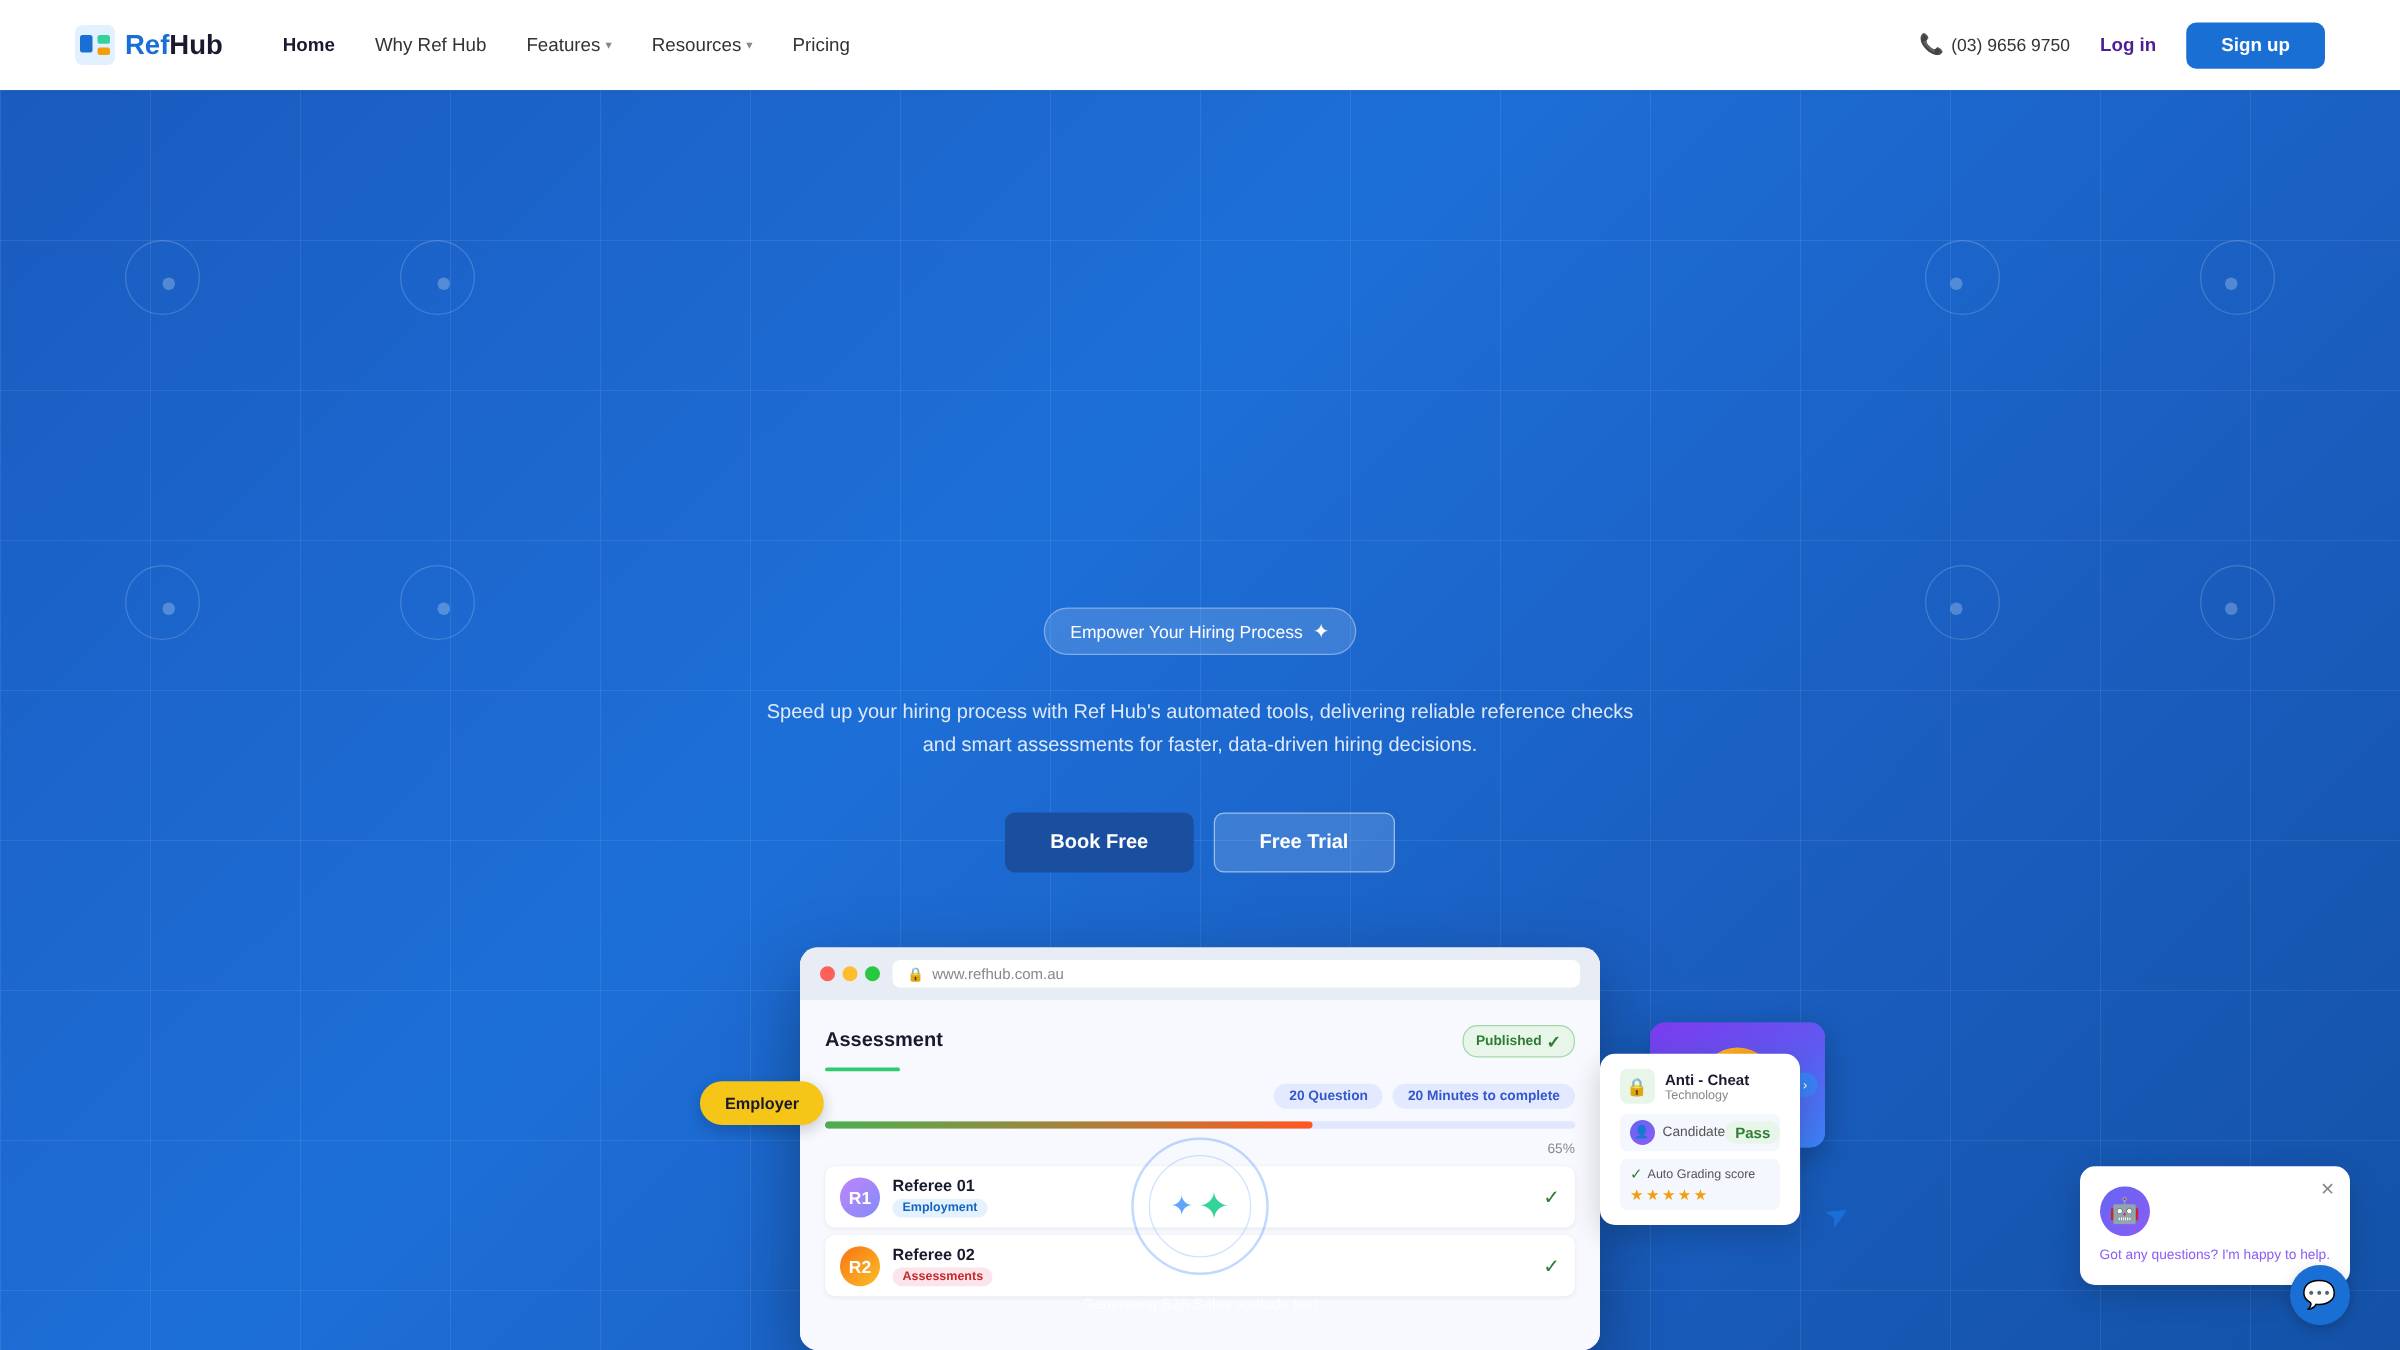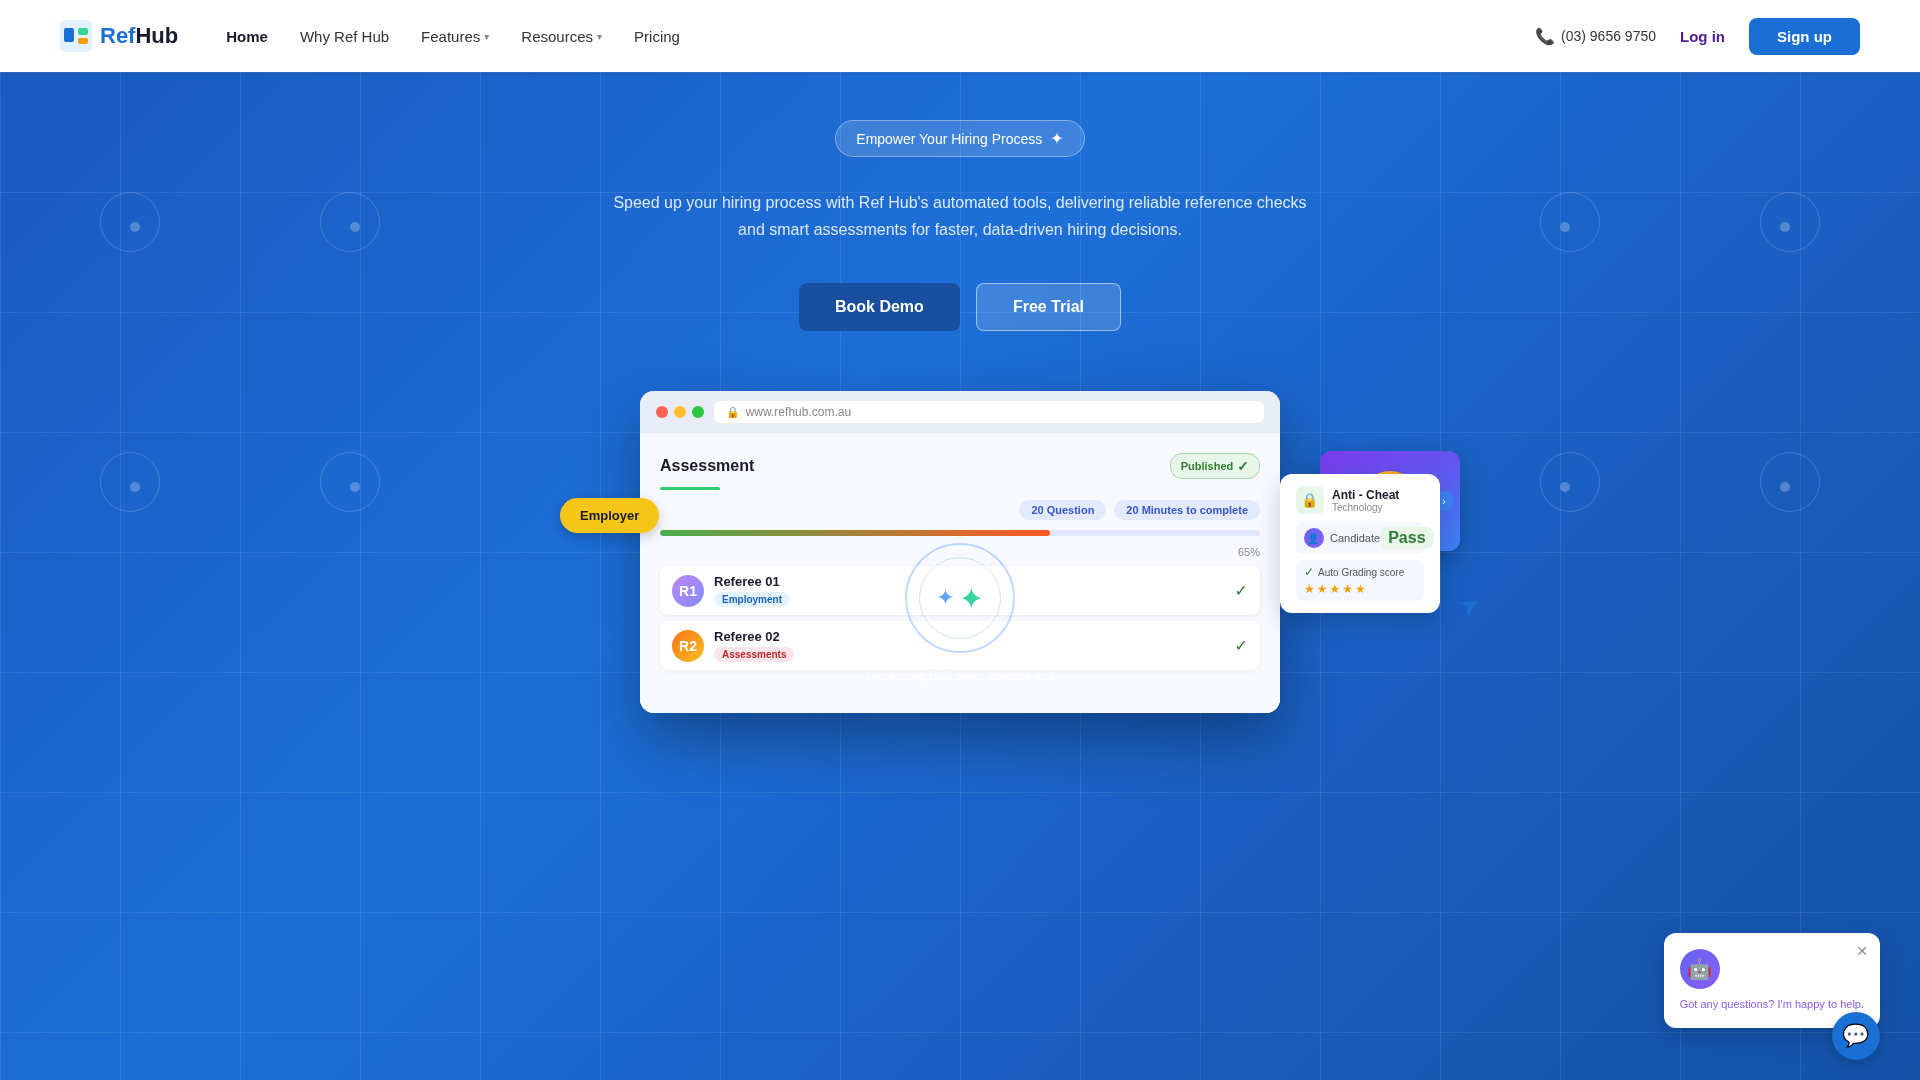--- a/index.html
+++ b/index.html
@@ -83,20 +83,21 @@
     
     .hero {
       background: linear-gradient(135deg, #1a5bbf 0%, #1d6fd8 40%, #1a5ec0 70%, #1452a8 100%);
       min-height: 1008px;
       position: relative;
       overflow: hidden;
       display: flex;
       flex-direction: column;
       align-items: center;
       padding-top: 48px;
+      justify-content: flex-end;
     }
 
     
     .hero::before {
       content: '';
       position: absolute;
       inset: 0;
       background-image:
         linear-gradient(rgba(255,255,255,0.08) 1px, transparent 1px),
         linear-gradient(90deg, rgba(255,255,255,0.08) 1px, transparent 1px);
@@ -442,21 +443,21 @@
       justify-content: space-between;
       background: #f5f7ff;
       border-radius: 6px;
       padding: 5px 8px;
       margin-bottom: 6px;
     }
     .cand-label { font-size: 11px; color: #555; }
     .pass-badge {
       background: #e8f5e9;
       color: #2e7d32;
-      font-size: 16px;
+      font-size: 12px;
       font-weight: 700;
       padding: 2px 8px;
       border-radius: 8px;
     }
     .grade-row {
       background: #f5f7ff;
       border-radius: 6px;
       padding: 5px 8px;
     }
     .grade-label {
@@ -669,21 +670,21 @@
 
   <div class="hero-badge">
     <span>Empower Your Hiring Process</span>
     <span class="badge-star">✦</span>
   </div>
 
 
   <p class="hero-subtitle">Speed up your hiring process with Ref Hub's automated tools, delivering reliable reference checks and smart assessments for faster, data-driven hiring decisions.</p>
 
   <div class="hero-buttons">
-    <button class="btn-demo">Book Demo</button>
+    <button class="btn-demo">Book Free</button>
     <button class="btn-trial">Free Trial</button>
   </div>
 
   <div class="browser-mockup">
 
     <div class="float-employer">Employer</div>
     <div class="float-candidate">Candidate</div>
 
     <div class="cursor-arrow">➤</div>
 

